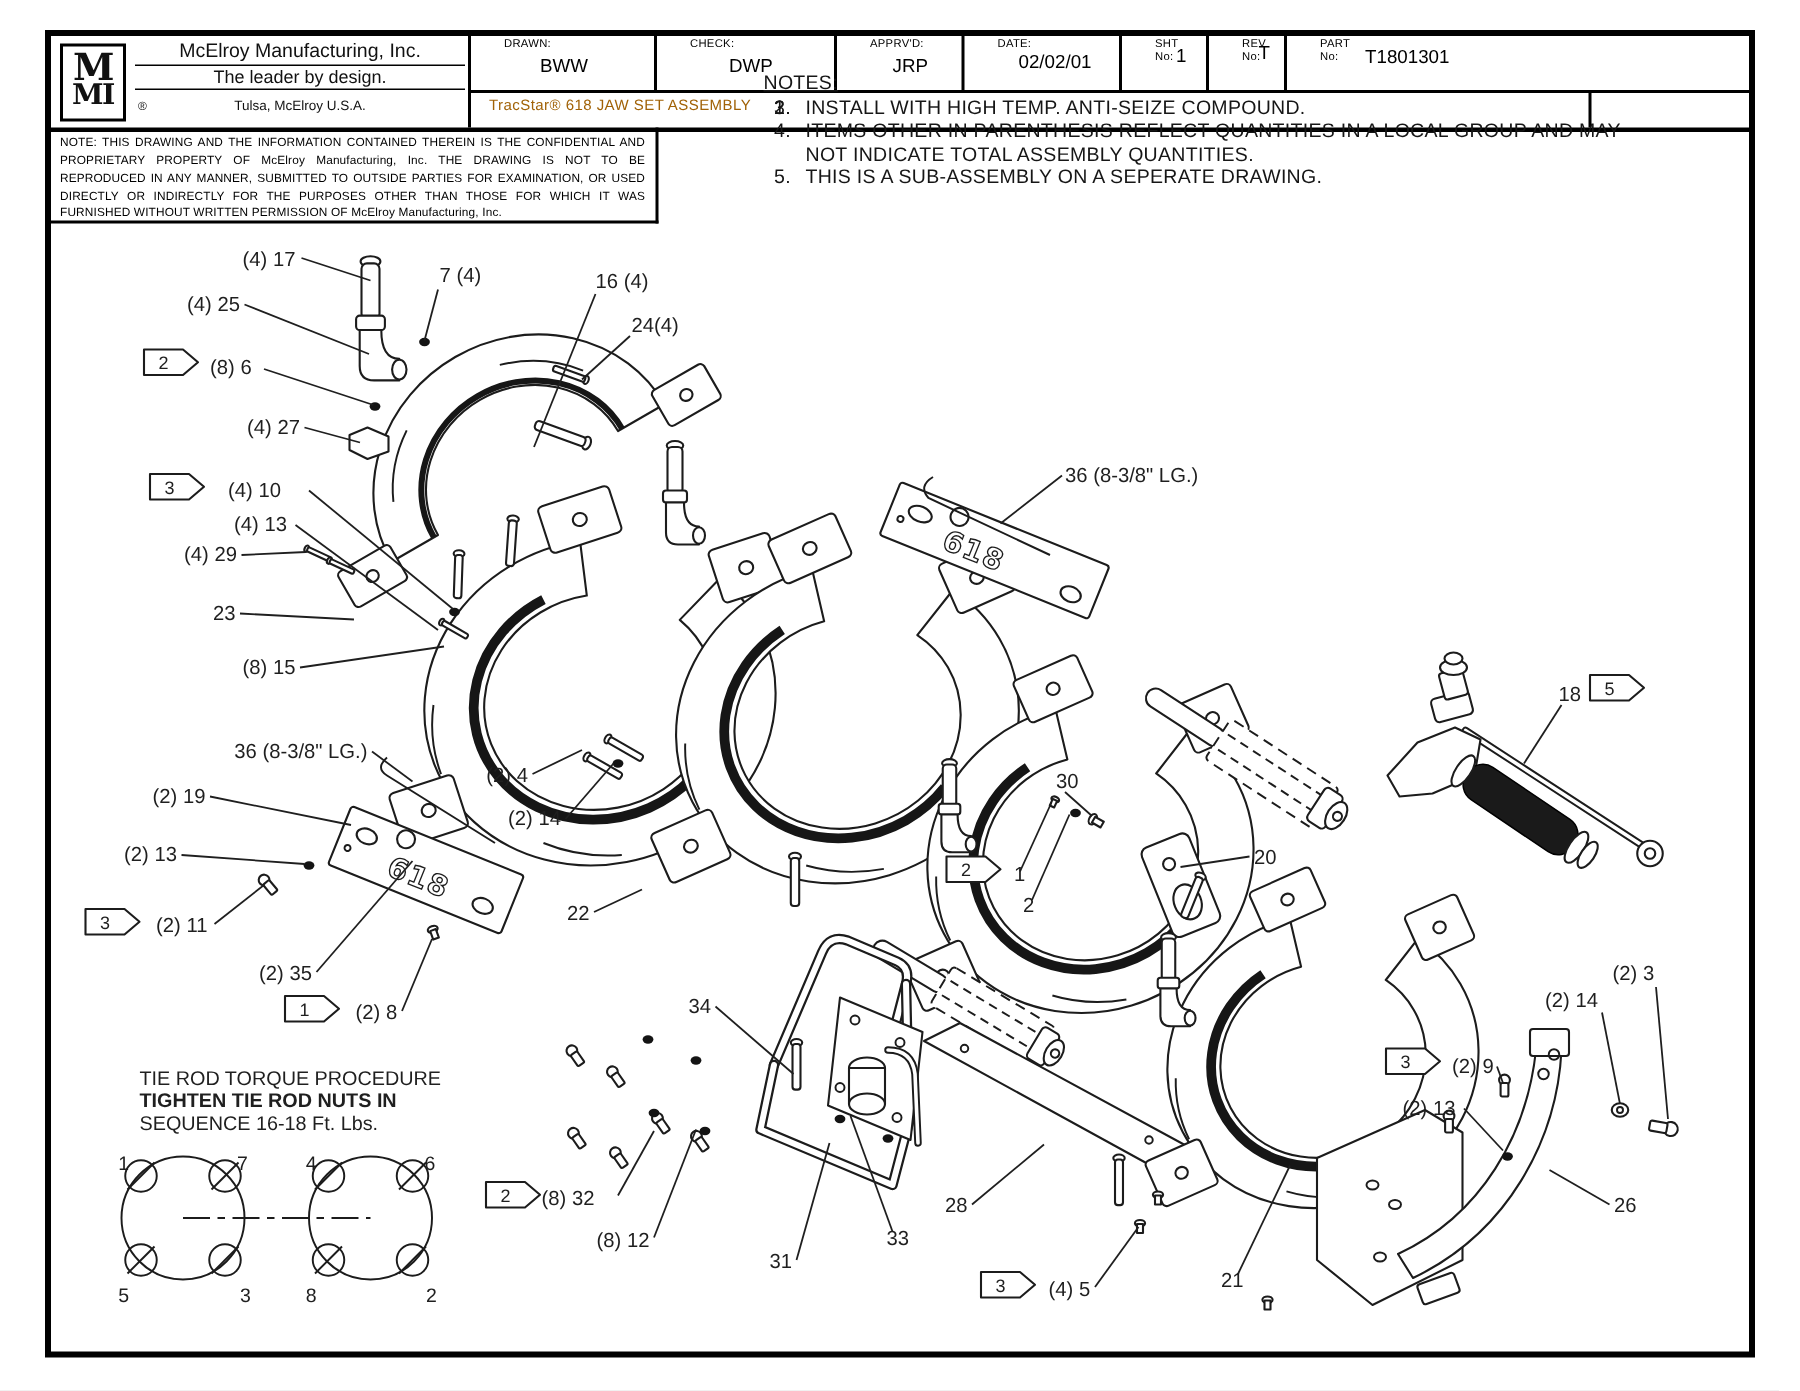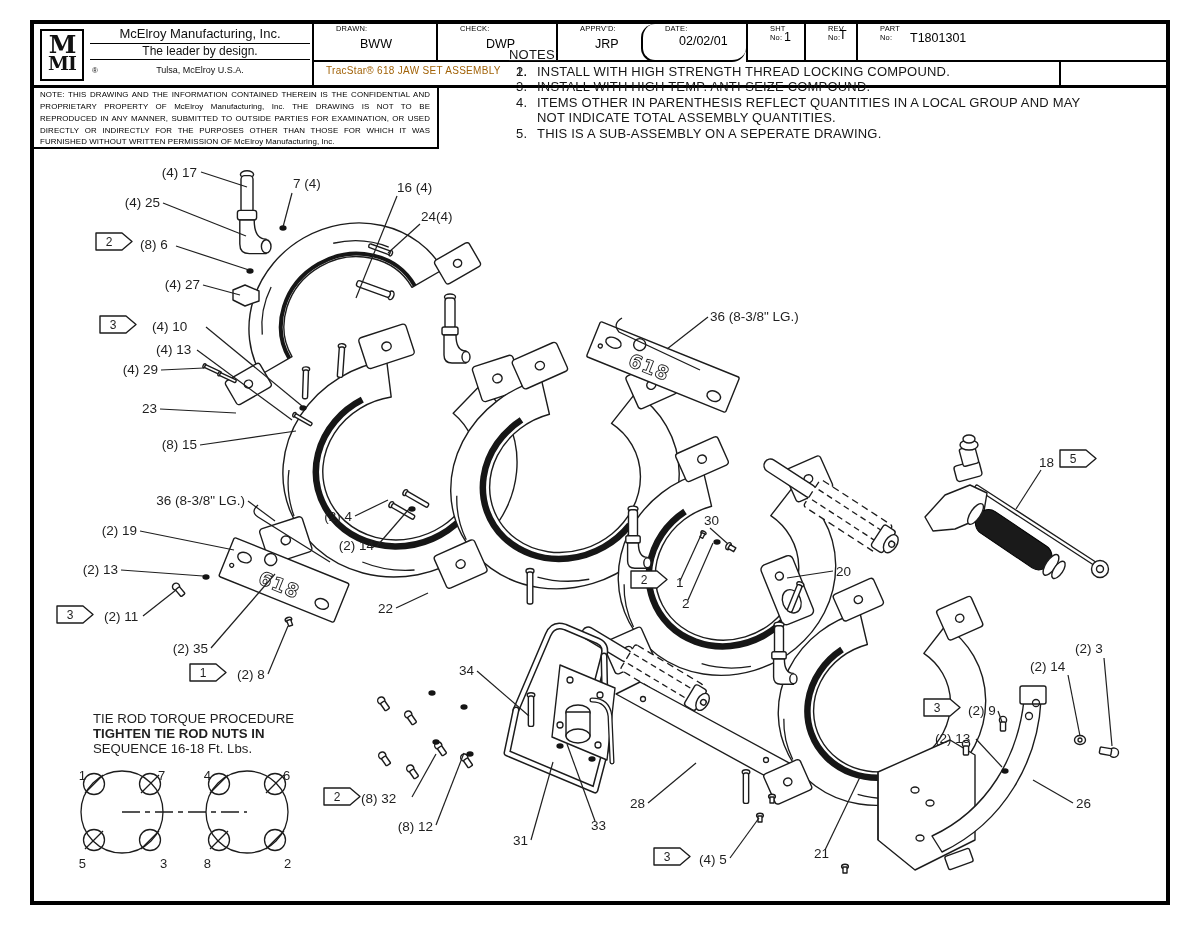--- a/index.html
+++ b/index.html
@@ -74,21 +74,21 @@
         <span class="tb-val" style="left:46px;top:13px;text-align:right;">BWW</span>
       </div>
       <div class="cell r1" style="left:402px;width:120px;">
         <span class="tb-label">CHECK:</span>
         <span class="tb-val" style="left:48px;top:13px;">DWP</span>
       </div>
       <div class="cell r1" style="left:522px;width:109px;">
         <span class="tb-label">APPRV'D:</span>
         <span class="tb-val" style="left:37px;top:13px;">JRP</span>
       </div>
-      <div class="cell r1" style="left:607px;width:105px;border-radius:14px;">
+      <div class="cell r1" style="left:607px;width:105px;">
         <span class="tb-label">DATE:</span>
         <span class="tb-val" style="left:36px;top:10px;">02/02/01</span>
       </div>
       <div class="cell r1" style="left:712px;width:58px;">
         <span class="tb-label">SHT
 No:</span>
         <span class="tb-val" style="left:36px;top:6px;">1</span>
       </div>
       <div class="cell r1" style="left:770px;width:52px;">
         <span class="tb-label">REV
@@ -104,21 +104,21 @@
         <span>TracStar® 618 JAW SET ASSEMBLY</span>
       </div>
       <div class="title-end"></div>
     </div>
 
     <div class="notebox">NOTE: THIS DRAWING AND THE INFORMATION CONTAINED THEREIN IS THE CONFIDENTIAL AND PROPRIETARY PROPERTY OF McElroy Manufacturing, Inc. THE DRAWING IS NOT TO BE REPRODUCED IN ANY MANNER, SUBMITTED TO OUTSIDE PARTIES FOR EXAMINATION, OR USED DIRECTLY OR INDIRECTLY FOR THE PURPOSES OTHER THAN THOSE FOR WHICH IT WAS FURNISHED WITHOUT WRITTEN PERMISSION OF McElroy Manufacturing, Inc.</div>
 
     <div class="notes">
       <h4>NOTES:</h4>
       <div class="note-item"><span class="note-no">1.</span></div>
-      <div class="note-item"><span class="note-no">2.</span><span>INSTALL WITH HIGH STRENGTH THREAD LOCKING COMPOUND.</span></div>
+      <div class="note-item"><span class="note-no">2.</span></div>
       <div class="note-item"><span class="note-no">3.</span><span>INSTALL WITH HIGH TEMP. ANTI-SEIZE COMPOUND.</span></div>
       <div class="note-item"><span class="note-no">4.</span><span>ITEMS OTHER IN PARENTHESIS REFLECT QUANTITIES IN A LOCAL GROUP AND MAY NOT INDICATE TOTAL ASSEMBLY QUANTITIES.</span></div>
       <div class="note-item"><span class="note-no">5.</span><span>THIS IS A SUB-ASSEMBLY ON A SEPERATE DRAWING.</span></div>
     </div>
   </div>
 
   <svg class="draw" width="1140" height="824" viewBox="30 81 1140 824">
     <defs>
       <path id="cring" class="ln" d="M17.4,-98.5 A100,100 0 1 0 86.6,-50 L57.2,-33 A66,66 0 1 1 11.5,-65 Z"></path>
       <path id="linerarc" class="thick" d="M-12.5,-70.9 A72,72 0 1 0 36,62.4"></path>

